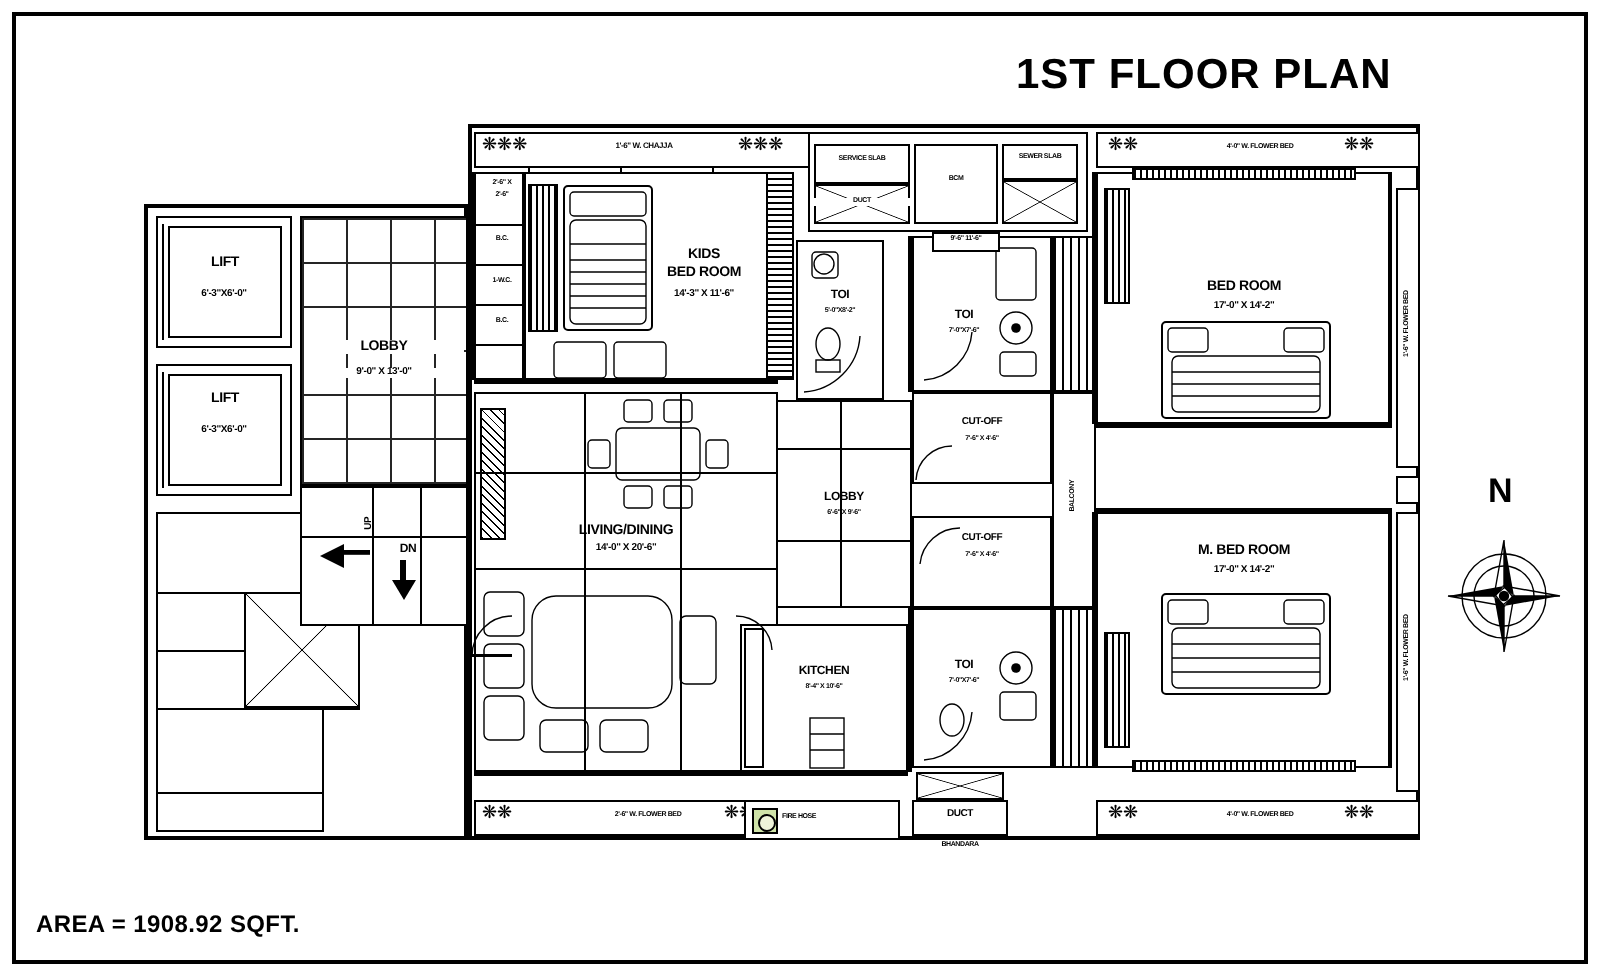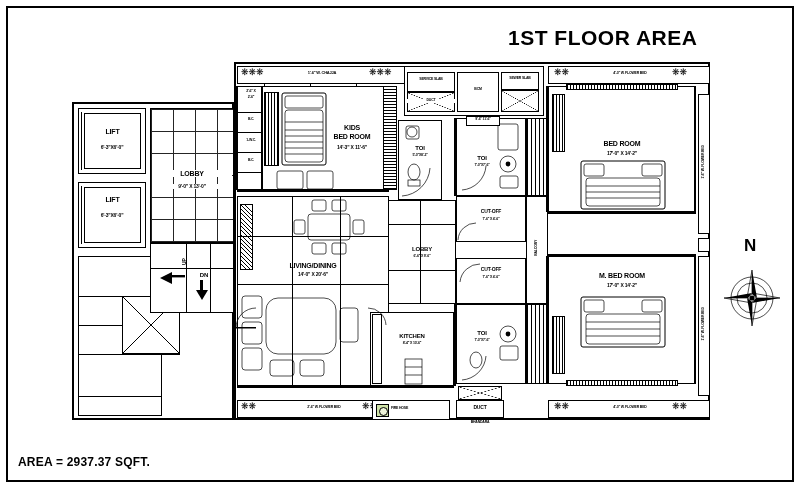--- a/index.html
+++ b/index.html
@@ -50,23 +50,23 @@
   .strokeT{fill:none;stroke:#000;stroke-width:0.7;}
   .fillb{fill:#000;}
 </style>
 </head>
 <body>
 
 <div id="stage">
 
   <div id="frame"></div>
 
-  <div id="title" style="left:508px;top:26px;">1ST FLOOR AREA</div>
-
-  <div id="area" style="left:18px;top:455px;">AREA =  2937.37 SQFT.</div>
+  <div id="title" style="left:508px;top:26px;">1ST FLOOR PLAN</div>
+
+  <div id="area" style="left:18px;top:455px;">AREA =  1908.92 SQFT.</div>
 
   <div class="bx2" style="left:72px;top:102px;width:162px;height:318px;"></div>
 
   <div class="bx" style="left:78px;top:108px;width:68px;height:66px;"></div>
   <div class="bx" style="left:84px;top:113px;width:57px;height:56px;"></div>
   <div class="lab t7" style="left:84px;top:128px;width:57px;">LIFT</div>
   <div class="lab t5" style="left:80px;top:145px;width:64px;">6'-3"X6'-0"</div>
   <div class="vl" style="left:81px;top:112px;height:58px;"></div>
 
   <div class="bx" style="left:78px;top:182px;width:68px;height:66px;"></div>

